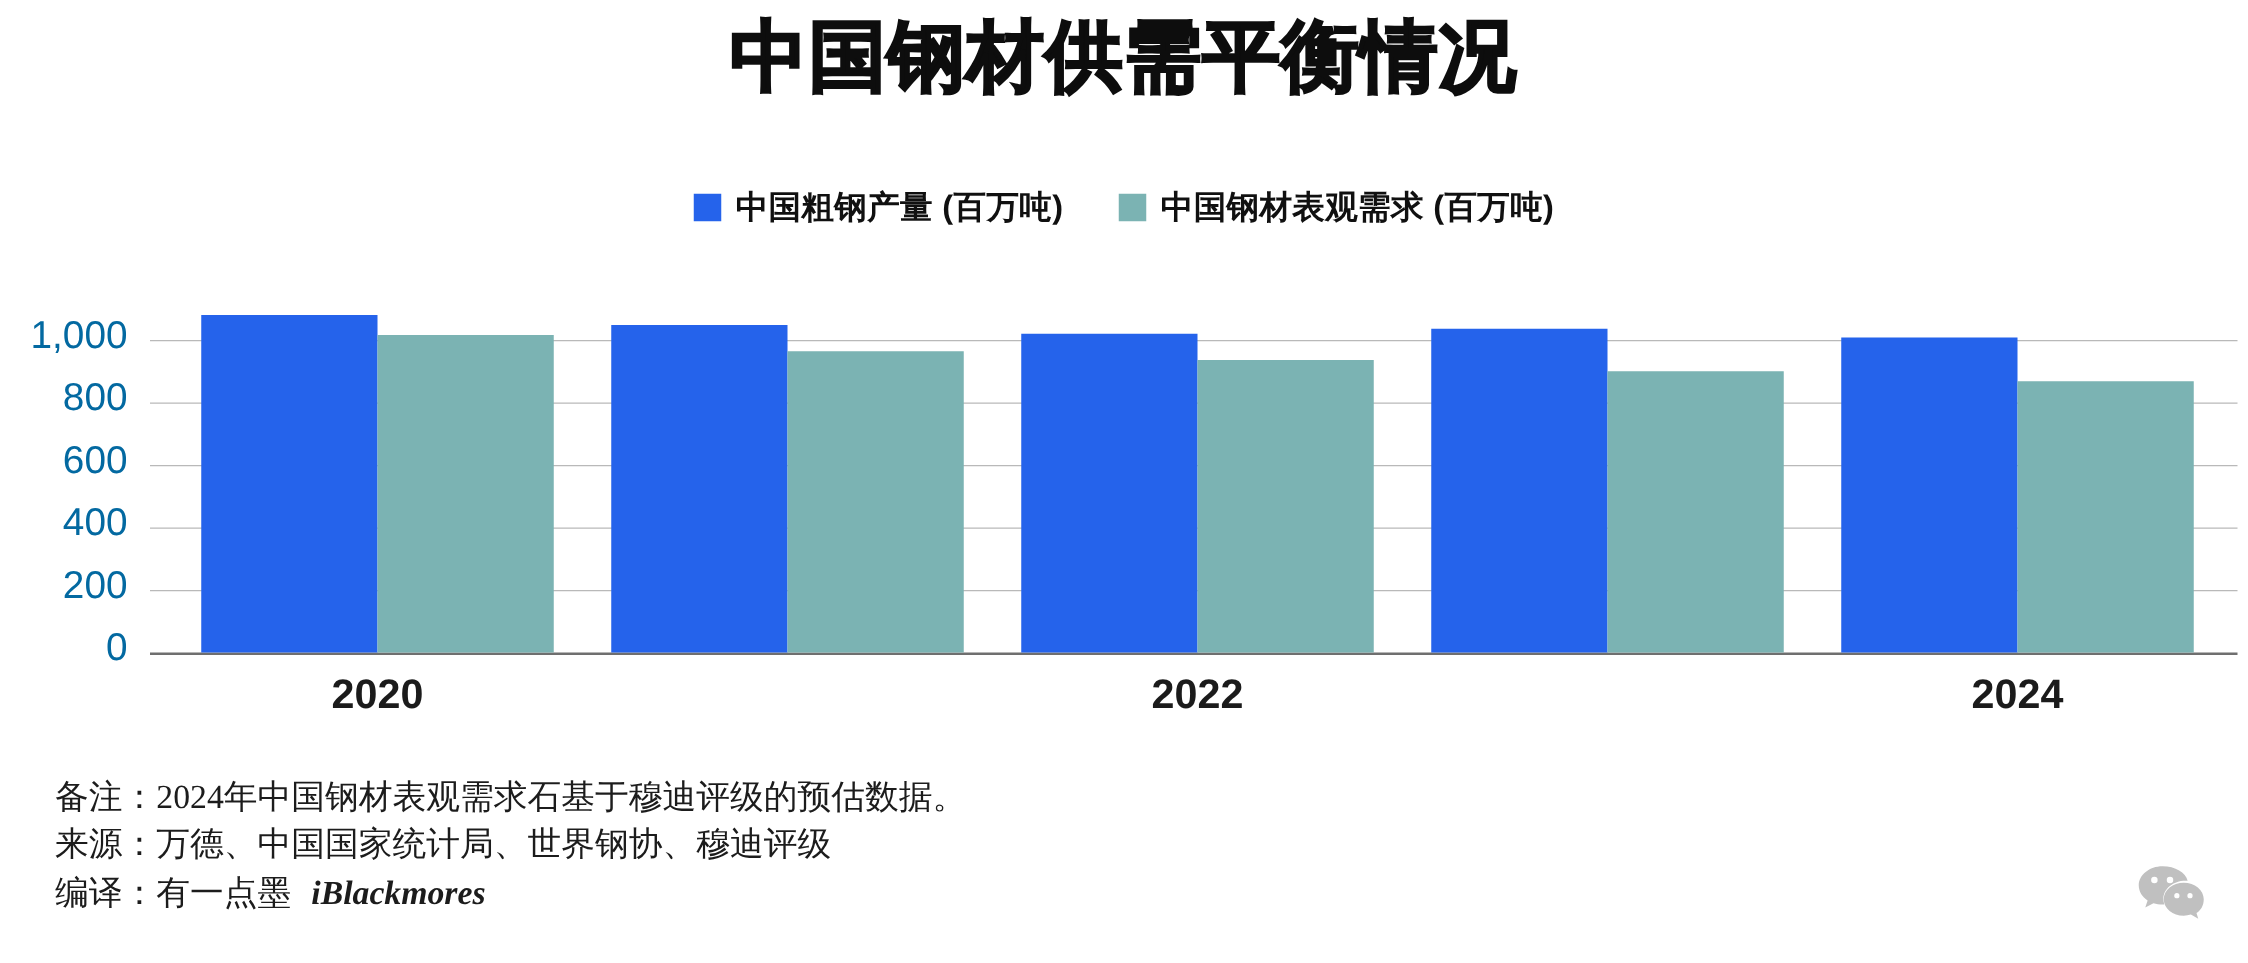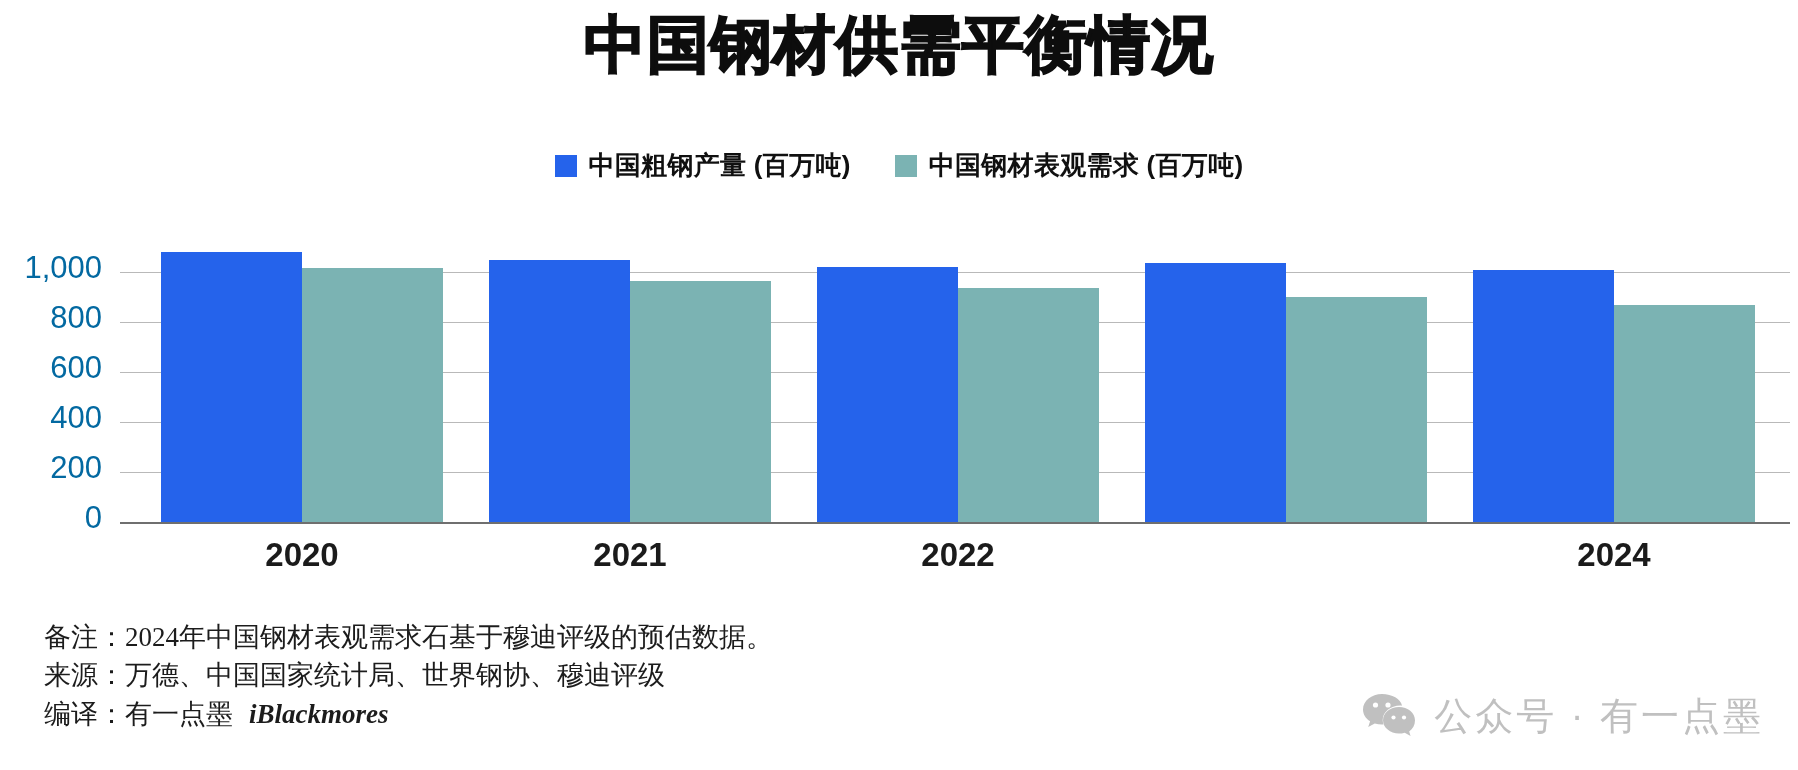--- a/index.html
+++ b/index.html
@@ -182,21 +182,20 @@
         <div class="bar" style="left: 489px; width: 141px; height: 262.5px; background: rgb(37, 99, 235);"></div>
         <div class="bar" style="left: 630px; width: 141px; height: 241.25px; background: rgb(123, 179, 179);"></div>
         <div class="bar" style="left: 817px; width: 141px; height: 255px; background: rgb(37, 99, 235);"></div>
         <div class="bar" style="left: 958px; width: 141px; height: 233.75px; background: rgb(123, 179, 179);"></div>
         <div class="bar" style="left: 1145px; width: 141px; height: 258.75px; background: rgb(37, 99, 235);"></div>
         <div class="bar" style="left: 1286px; width: 141px; height: 225px; background: rgb(123, 179, 179);"></div>
         <div class="bar" style="left: 1473px; width: 141px; height: 252.5px; background: rgb(37, 99, 235);"></div>
         <div class="bar" style="left: 1614px; width: 141px; height: 217.5px; background: rgb(123, 179, 179);"></div>
       </div>
       <div class="xtick-label" style="left: 138px; width: 328px;">2020</div>
-      <div class="xtick-label" style="left: 466px; width: 328px;">2021</div>
       <div class="xtick-label" style="left: 794px; width: 328px;">2022</div>
       <div class="xtick-label" style="left: 1450px; width: 328px;">2024</div>
     </div>
 </div>
 
 <div id="footnotes">
   <div class="footnote-line">备注：2024年中国钢材表观需求石基于穆迪评级的预估数据。</div>
   <div class="footnote-line">来源：万德、中国国家统计局、世界钢协、穆迪评级</div>
   <div class="footnote-line">
     <span>编译：有一点墨</span><span class="credit-latin">iBlackmores</span>
@@ -207,14 +206,13 @@
   <span>
     <svg width="54" height="46" viewBox="0 0 54 46" aria-hidden="true">
       <path d="M20 2C9.5 2 1 8.9 1 17.4c0 4.8 2.8 9.1 7.1 11.9L6.2 35l6.6-3.4c2.2.6 4.6 1 7.2 1 .5 0 1 0 1.5-.05-.5-1.4-.8-2.9-.8-4.45 0-8 7.9-14.5 17.6-14.5.6 0 1.2 0 1.8.07C38.6 7 30.2 2 20 2z" fill="#bdbdbd"></path>
       <circle cx="13.5" cy="13" r="2.6" fill="#ffffff"></circle>
       <circle cx="26" cy="13" r="2.6" fill="#ffffff"></circle>
       <path d="M53 28.3C53 21 45.8 15.1 37 15.1S21 21 21 28.3c0 7.3 7.2 13.2 16 13.2 2 0 3.9-.3 5.7-.85L48.6 44l-1.4-4.6c3.6-2.4 5.8-6.1 5.8-11.1z" fill="#bdbdbd"></path>
       <circle cx="31.5" cy="25.5" r="2.1" fill="#ffffff"></circle>
       <circle cx="42" cy="25.5" r="2.1" fill="#ffffff"></circle>
     </svg>
   </span>
-  <span class="wm-text">公众号 · 有一点墨</span>
 </div>
 
 </body></html>

